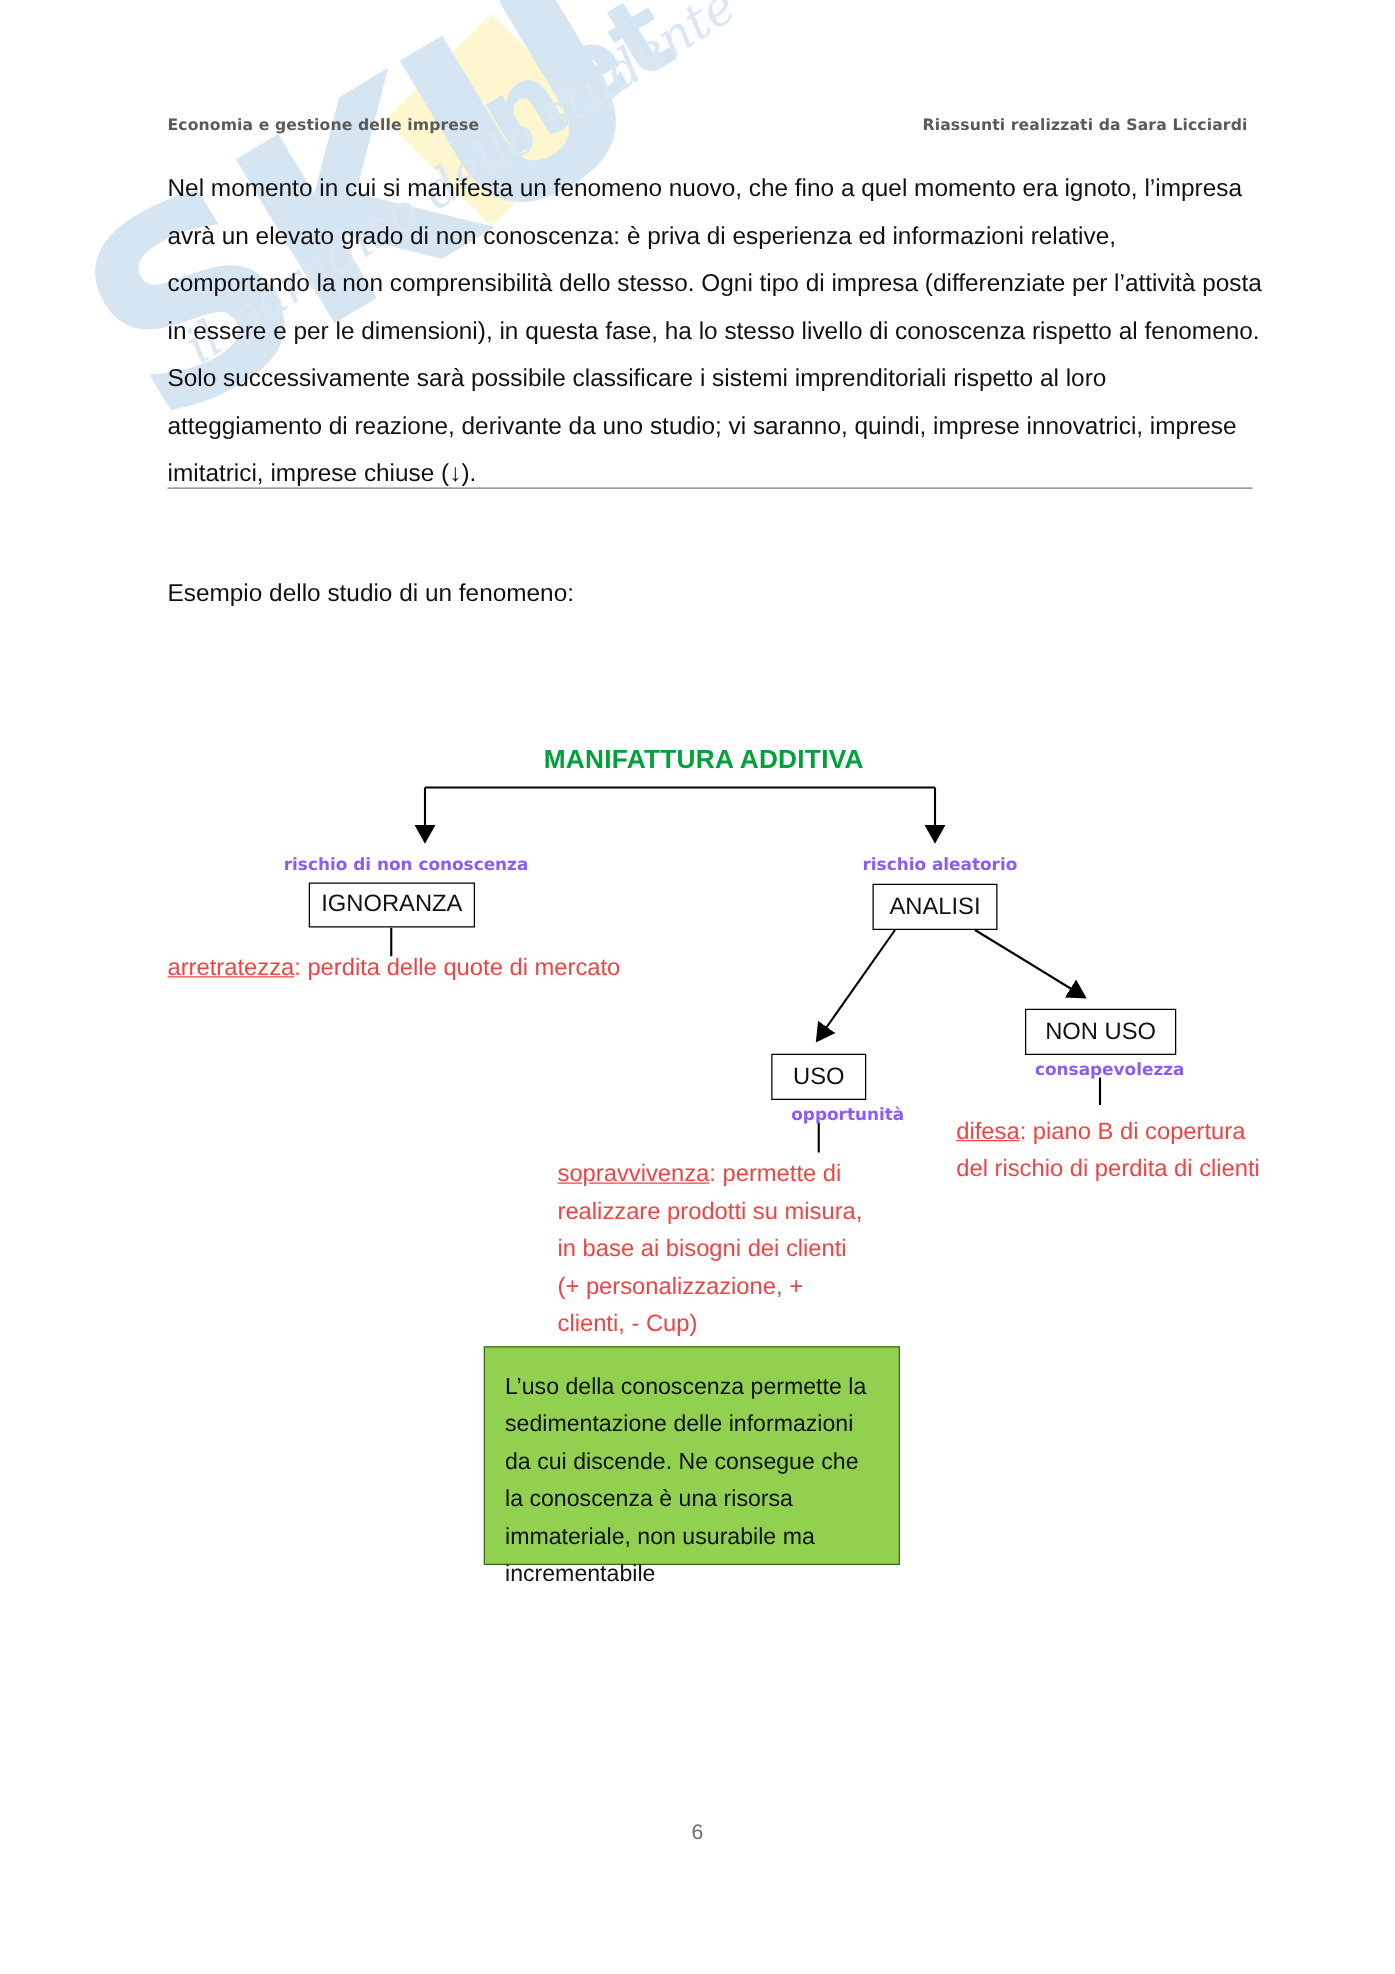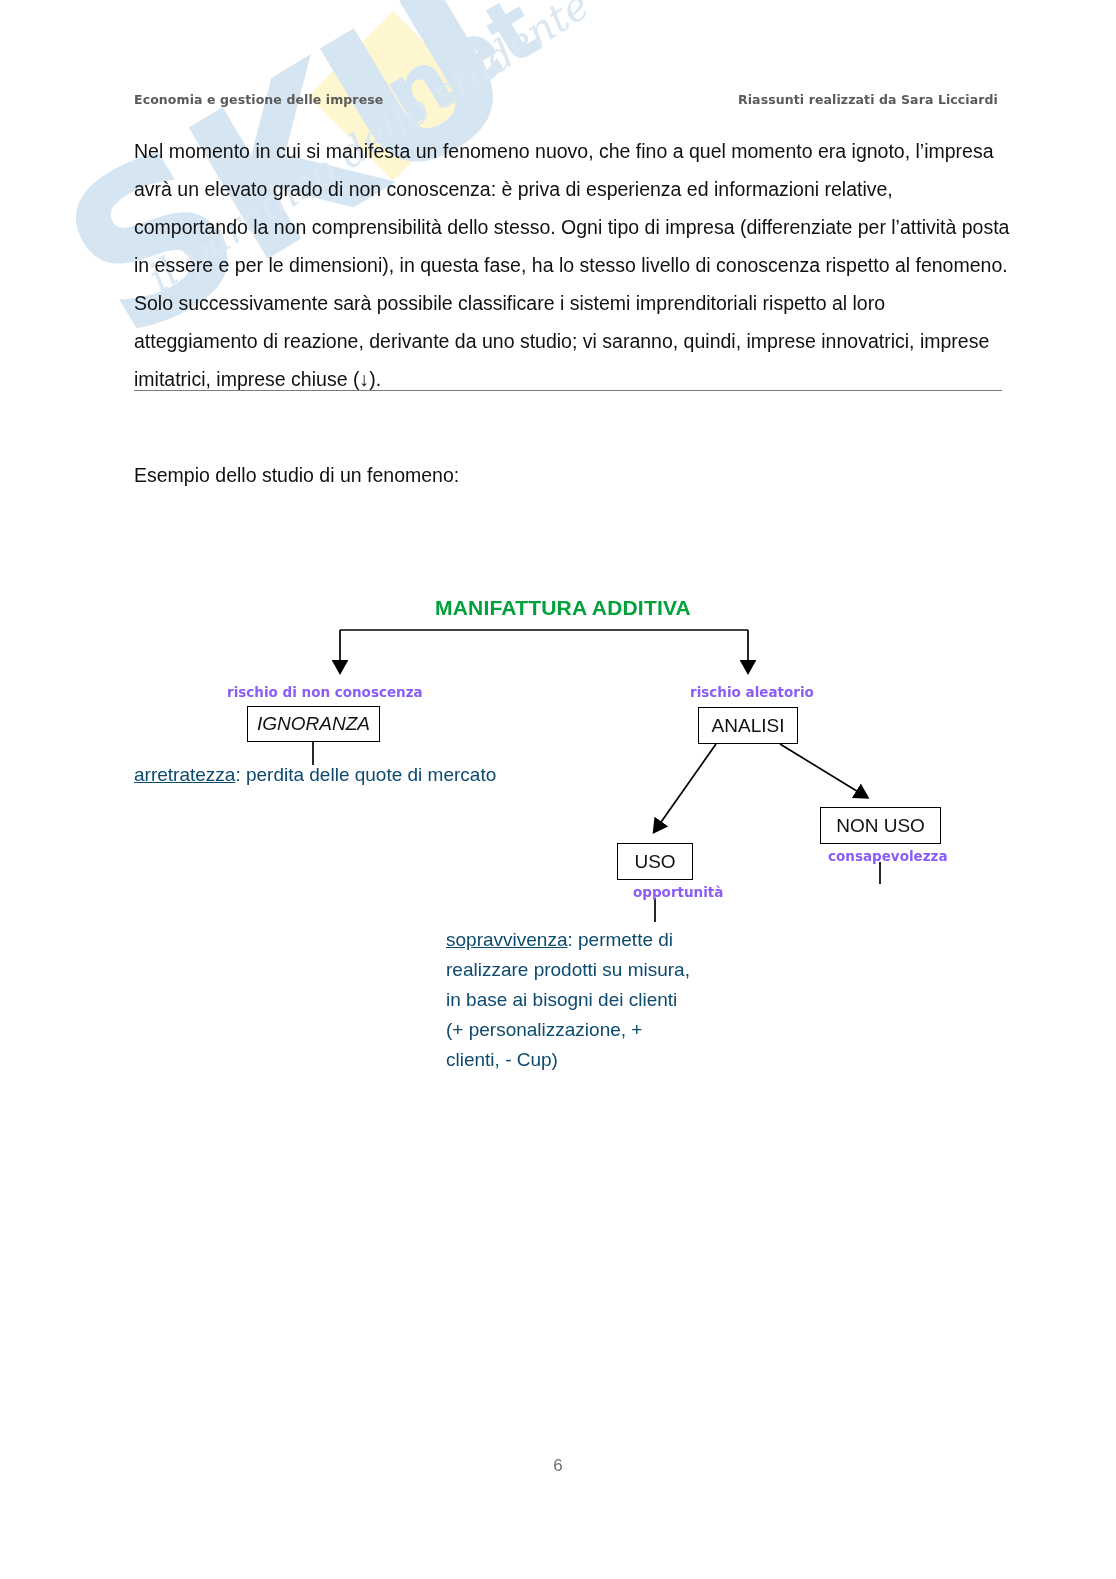--- a/index.html
+++ b/index.html
@@ -163,21 +163,21 @@
     font-weight: 700;
     font-size: 13.5px;
     color: #8b5cf6;
     white-space: nowrap;
   }
 
   .note {
     position: absolute;
     font-size: 19px;
     line-height: 30px;
-    color: #0c4a6e;
+    color: #ef4444;
   }
   .note u { text-decoration: underline; }
   .note b { font-weight: 700; }
 
   .green-box {
     position: absolute;
     left: 387px;
     top: 1077px;
     width: 333px;
     height: 175px;
@@ -242,21 +242,21 @@
         <path d="M780,744 L860,793" stroke="#000" stroke-width="1.7" fill="none" marker-end="url(#ah)"></path>
 
         <path d="M655,898 L655,922" stroke="#000" stroke-width="1.7" fill="none"></path>
 
         <path d="M880,862 L880,884" stroke="#000" stroke-width="1.7" fill="none"></path>
       </svg>
 
       <div class="dg-title">MANIFATTURA ADDITIVA</div>
 
       <div class="edge-label" style="left:227px; top:684px;">rischio di non conoscenza</div>
-      <div class="node-box" style="left:247px; top:706px; width:133px; height:36px;font-style:italic;">
+      <div class="node-box" style="left:247px; top:706px; width:133px; height:36px;">
         <span>IGNORANZA</span>
       </div>
 
       <div class="edge-label" style="left:690px; top:684px;">rischio aleatorio</div>
       <div class="node-box" style="left:698px; top:707px; width:100px; height:37px;">
         <span>ANALISI</span>
       </div>
 
       <div class="node-box" style="left:617px; top:843px; width:76px; height:37px;">
         <span>USO</span>
@@ -269,21 +269,27 @@
       <div class="edge-label" style="left:828px; top:848px;">consapevolezza</div>
 
       <div class="note" style="left:134px; top:760px; width:440px;">
         <u>arretratezza</u><span>: perdita delle quote di mercato</span>
       </div>
 
       <div class="note" style="left:446px; top:925px; width:252px;">
         <u>sopravvivenza</u><span>: permette di realizzare prodotti su misura, in base ai bisogni dei clienti (+ personalizzazione, + clienti, - Cup)</span>
       </div>
 
-
-
+      <div class="note" style="left:765px; top:891px; width:255px;">
+        <u>difesa</u><span>: piano B di copertura del rischio di perdita di clienti</span>
+      </div>
+
+
+      <div class="green-box">
+        <span>L’uso della conoscenza permette la sedimentazione delle informazioni da cui discende. Ne consegue che la conoscenza è una risorsa immateriale, non usurabile ma incrementabile</span>
+      </div>
 
     </div>
 
     <div class="page-num">6</div>
 
   </div>
 </div>
 
 </body></html>

